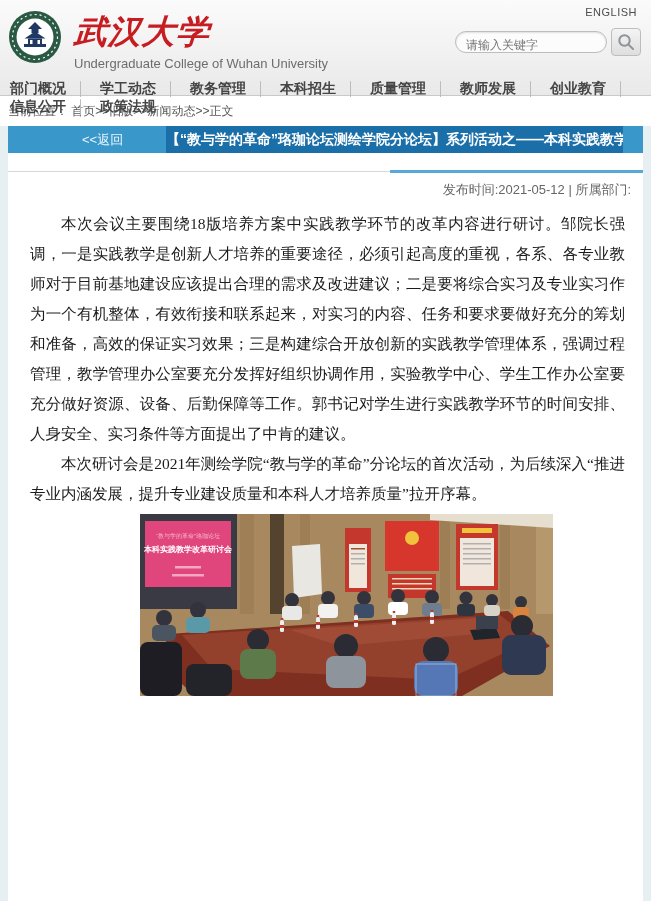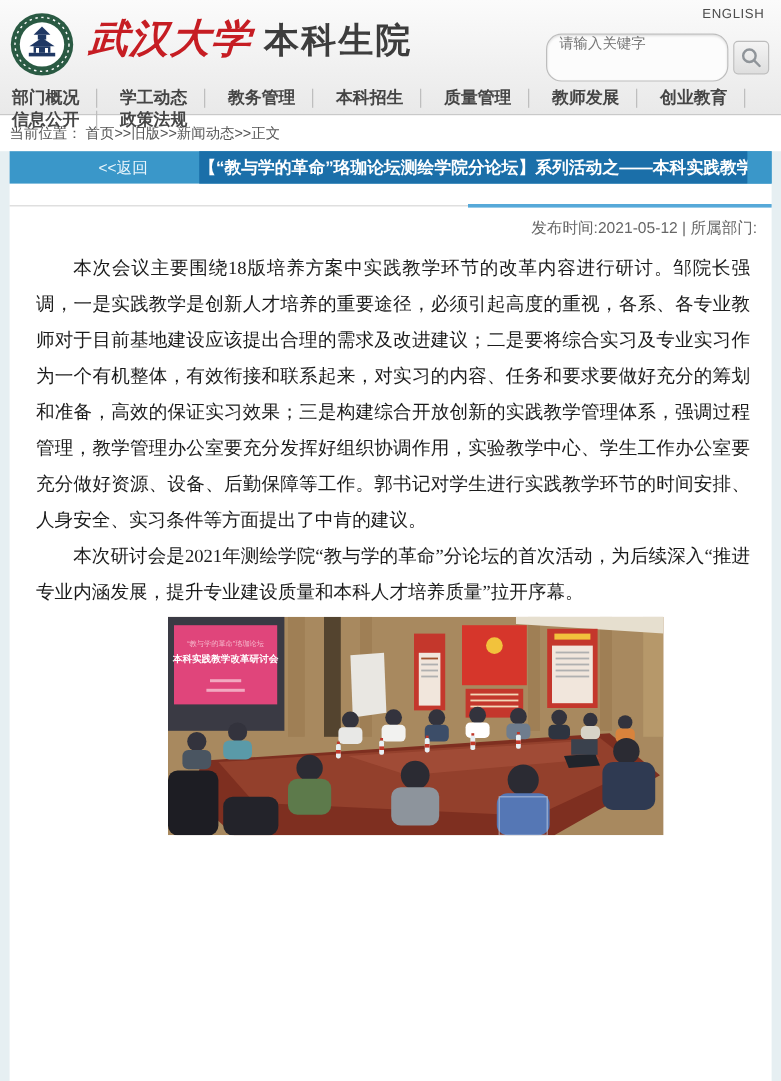--- a/index.html
+++ b/index.html
@@ -28,23 +28,23 @@
   }
   .brand-cn {
     font-size:29px; font-weight:bold; color:#3d3d3d; margin-left:10px; letter-spacing:2px;
   }
   .brand-en { font-size:13px; color:#6d6d6d; margin-top:1px; }
   
   .search-wrap {
     position:absolute; right:10px; top:28px; display:flex; align-items:center;
   }
   .search-pill {
-    width:152px; height:40px; border:1px solid #bdbdbd; border-radius:13px;
+    width:152px; height:22px; border:1px solid #bdbdbd; border-radius:13px;
     background:#fcfcfc; box-shadow:inset 0 1px 2px rgba(0,0,0,.12);
-    padding:0 10px; display:flex; align-items:flex-start;
+    padding:0 10px; display:flex; align-items:flex-end;
   }
   .search-pill input {
     border:none; outline:none; background:transparent; width:100%;
     font-size:12px; color:#555;
   }
   .search-btn {
     width:30px; height:28px; margin-left:4px; border:1px solid #bdbdbd; border-radius:4px;
     background:linear-gradient(#f4f4f4,#dedede); display:flex;
     align-items:center; justify-content:center; cursor:pointer;
   }
@@ -97,22 +97,22 @@
       <rect x="23.5" y="19" width="7" height="4" fill="#1f3864"></rect>
       <polygon points="27,21.5 16.5,28.5 37.5,28.5" fill="#1f3864"></polygon>
       <rect x="20" y="28.5" width="14" height="5.5" fill="#1f3864"></rect>
       <rect x="16" y="34" width="22" height="3" fill="#1f3864"></rect>
       <rect x="22" y="30" width="2.5" height="4" fill="#ffffff"></rect>
       <rect x="29.5" y="30" width="2.5" height="4" fill="#ffffff"></rect>
     </svg>
     <div class="brand-text">
       <div class="brand-line1">
         <span class="brand-cal">武汉大学</span>
-        <span class="brand-cn">本科生院</span>
       </div>
+      <div class="brand-en">Undergraduate College of Wuhan University</div>
     </div>
   </div>
 
   <div class="search-wrap">
     <div class="search-pill">
       <input type="text" placeholder="请输入关键字" style="">
     </div>
     <div class="search-btn">
       <svg width="18" height="18" viewBox="0 0 18 18">
         <circle cx="7.5" cy="7.5" r="5.2" fill="none" stroke="#8f9499" stroke-width="2"></circle>

